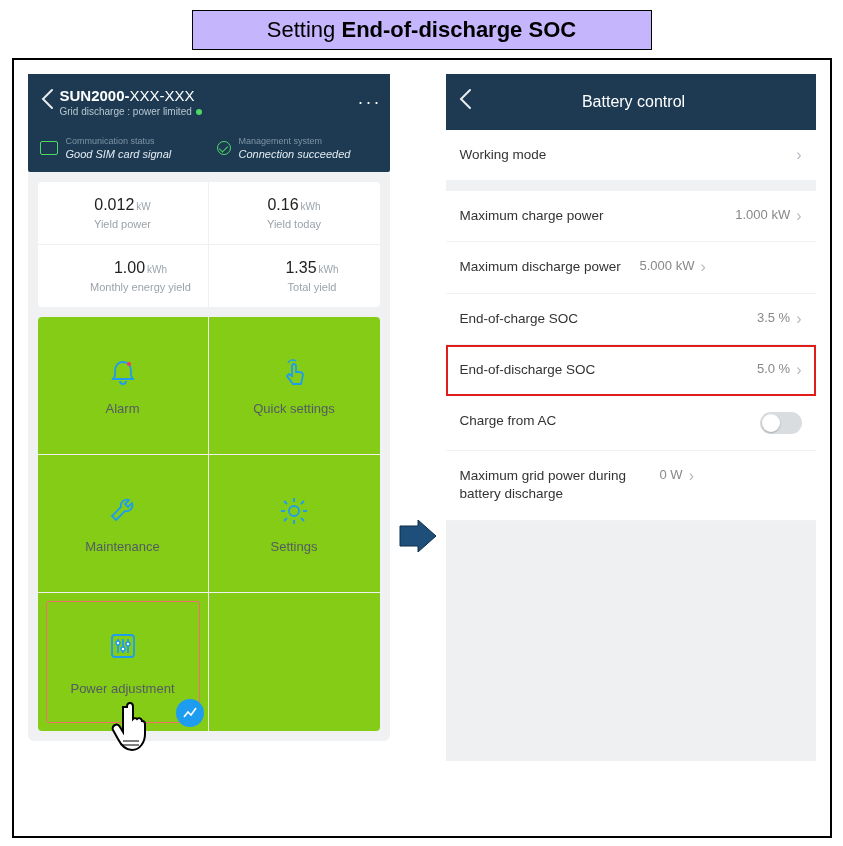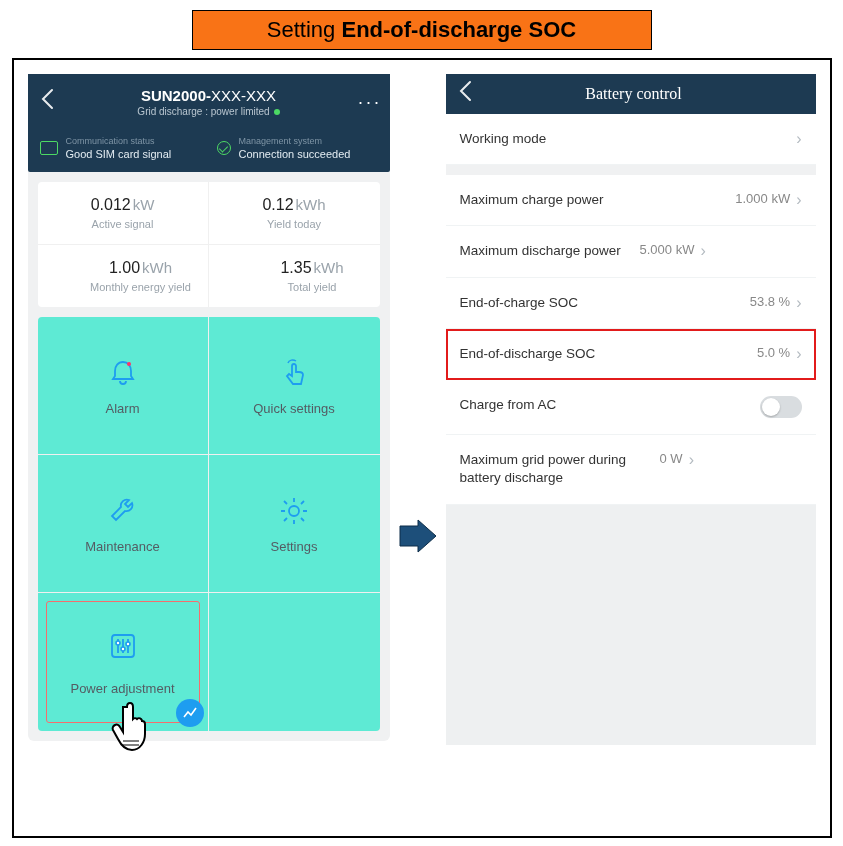--- a/index.html
+++ b/index.html
@@ -1,60 +1,60 @@
 <!DOCTYPE html>
 <html><head>
 <meta charset="utf-8">
 <style>
   * { box-sizing: border-box; margin: 0; padding: 0; }
   body { font-family: -apple-system, "Segoe UI", Arial, sans-serif; background: #fff; padding: 10px; width: 843px; }
   .title-tab {
     border: 1px solid #000; width: 460px; margin: 0 auto 8px auto; padding: 6px 20px;
-    font-size: 22px; text-align: center; background: #f97316;
+    font-size: 22px; text-align: center; background: #c4b5fd;
   }
   .outer {
     border: 2px solid #000; width: 820px; height: 780px; margin: 0 auto;
     display: flex; align-items: flex-start; padding: 14px; gap: 8px; position: relative;
   }
   .phone {
     width: 362px; background: #f0f1f2; position: relative;
   }
   .phone-b { border-bottom-left-radius: 6px; border-bottom-right-radius: 6px; }
   .header {
     background: #1d3a52; color: #fff; display: flex; align-items: center; padding: 10px 12px;
     position: relative; height: 56px;
   }
   .back-ch { font-size: 22px; color: #fff; opacity: .9; width: 20px; }
-  .hdr-center { flex: 1; text-align: center; }
+  .hdr-center { flex: 1; text-align: left; }
   .hdr-title { font-size: 15px; font-weight: 500; }
   .hdr-sub { font-size: 10px; color: #b9c6d0; margin-top: 2px; }
   .dot-green { display:inline-block; width:6px; height:6px; background:#4cd964; border-radius:50%; margin-left:4px; vertical-align:middle;}
   .hdr-more { font-size: 18px; letter-spacing: 2px; width: 20px; text-align:right; }
   .status-row {
     background: #1d3a52; display: flex; padding: 6px 12px 12px; gap: 16px;
     border-bottom-left-radius: 2px; border-bottom-right-radius: 2px;
   }
   .status-col { flex: 1; display: flex; gap: 8px; align-items: center; }
   .status-icon { width: 18px; height: 14px; display:inline-block; position:relative; }
   .sim-icon { border:1.5px solid #4cd964; border-radius:2px; background:transparent; }
   .check-circle { width:14px; height:14px; border:1.5px solid #4cd964; border-radius:50%; position:relative; }
   .check-circle::after { content:""; position:absolute; left:3px; top:1.5px; width:4px; height:7px; border-right:1.5px solid #4cd964; border-bottom:1.5px solid #4cd964; transform:rotate(45deg);}
   .status-txt .s-lbl { font-size: 9px; color: #7e94a5; }
-  .status-txt .s-val { font-size: 11px; color: #e3ecf2; margin-top:2px; }
+  .status-txt .s-val { font-size: 11px; color: #e3ecf2; margin-top:2px;font-style:italic; }
   .stat-card {
     background: #fff; margin: 10px; border-radius: 4px; display:grid; grid-template-columns:1fr 1fr;
   }
   .stat-cell { padding: 14px 8px; text-align:center; border-bottom:1px solid #f0f0f0; }
   .stat-cell:nth-child(odd){ border-right:1px solid #f0f0f0; }
   .stat-cell:nth-child(3), .stat-cell:nth-child(4){ border-bottom:none;margin-left:36px; }
   .stat-val { font-size:16px; color:#222; }
-  .stat-unit { font-size:15px; color:#9aa3ab; margin-left:2px; }
+  .stat-unit { font-size:10px; color:#9aa3ab; margin-left:2px; }
   .stat-lbl { font-size:11px; color:#9aa3ab; margin-top:4px; }
   .menu-grid {
-    background:#5eead4; margin: 0 10px 10px 10px; border-radius:4px;
+    background:#84cc16; margin: 0 10px 10px 10px; border-radius:4px;
     display:grid; grid-template-columns:1fr 1fr; grid-auto-rows: 138px;
   }
   .menu-cell {
     display:flex; flex-direction:column; align-items:center; justify-content:center;
     gap:10px; border-right:1px solid #f0f0f0; border-bottom:1px solid #f0f0f0; position:relative;
   }
   .menu-cell:nth-child(2n){ border-right:none; }
   .menu-cell:nth-child(5), .menu-cell:nth-child(6){ border-bottom:none;gap:17px; }
   .menu-lbl { font-size:13px; color:#545c63; }
   .icon { width:36px; height:36px; display:flex; align-items:center; justify-content:center; }
@@ -63,21 +63,21 @@
   }
   .fab {
     position:absolute; right:4px; bottom:4px; width:28px; height:28px; background:#1e9df0; border-radius:50%;
     display:flex; align-items:center; justify-content:center;
   }
   .hand-cursor {
     position:absolute; left:50%; bottom:-24px; margin-left:-14px; width:46px; height:54px; pointer-events:none;
   }
   
   .header2 {
-    background:#1d3a52; color:#fff; height:40px; display:flex; align-items:center; padding:0 12px;font-family:Liberation Serif, serif;
+    background:#1d3a52; color:#fff; height:56px; display:flex; align-items:center; padding:0 12px;
   }
   .hdr2-title { flex:1; text-align:center; font-size:16px; font-weight:500; }
   .list { background:#fff; }
   .row {
     display:flex; align-items:flex-start; padding:16px 14px; border-bottom:1px solid #f0f3f4;
     font-size:13.5px; color:#333; position:relative;
   }
   .row-lbl { flex:1; line-height:1.35; }
   .row-val { color:#888; font-size:13px; margin-right:6px; }
   .chev { color:#b4bbc1; font-size:16px; }
@@ -132,24 +132,24 @@
         <div class="status-txt">
           <div class="s-lbl">Management system</div>
           <div class="s-val">Connection succeeded</div>
         </div>
       </div>
     </div>
 
     <div class="stat-card">
       <div class="stat-cell">
         <div><span class="stat-val">0.012</span><span class="stat-unit">kW</span></div>
-        <div class="stat-lbl">Active signal</div>
-      </div>
-      <div class="stat-cell">
-        <div><span class="stat-val">0.12</span><span class="stat-unit">kWh</span></div>
+        <div class="stat-lbl">Yield power</div>
+      </div>
+      <div class="stat-cell">
+        <div><span class="stat-val">0.16</span><span class="stat-unit">kWh</span></div>
         <div class="stat-lbl">Yield today</div>
       </div>
       <div class="stat-cell">
         <div><span class="stat-val">1.00</span><span class="stat-unit">kWh</span></div>
         <div class="stat-lbl">Monthly energy yield</div>
       </div>
       <div class="stat-cell">
         <div><span class="stat-val">1.35</span><span class="stat-unit">kWh</span></div>
         <div class="stat-lbl">Total yield</div>
       </div>
@@ -245,21 +245,21 @@
         <span class="row-val">1.000 kW</span>
         <span class="chev">›</span>
       </div>
       <div class="row">
         <div class="row-lbl" style="max-width:180px">Maximum discharge power</div>
         <span class="row-val">5.000 kW</span>
         <span class="chev">›</span>
       </div>
       <div class="row">
         <div class="row-lbl">End-of-charge SOC</div>
-        <span class="row-val">53.8 %</span>
+        <span class="row-val">3.5 %</span>
         <span class="chev">›</span>
       </div>
       <div class="row highlight-row">
         <div class="row-lbl">End-of-discharge SOC</div>
         <span class="row-val">5.0 %</span>
         <span class="chev">›</span>
       </div>
       <div class="row">
         <div class="row-lbl">Charge from AC</div>
         <div class="toggle"></div>

